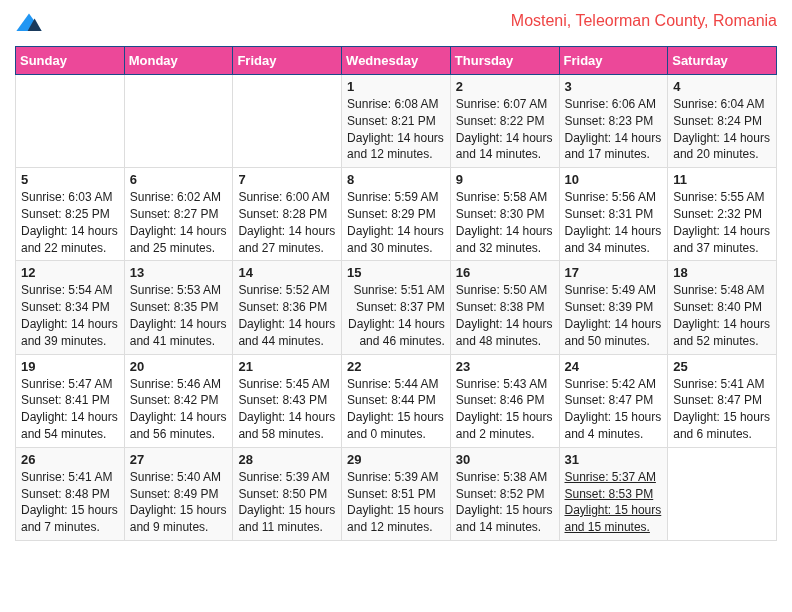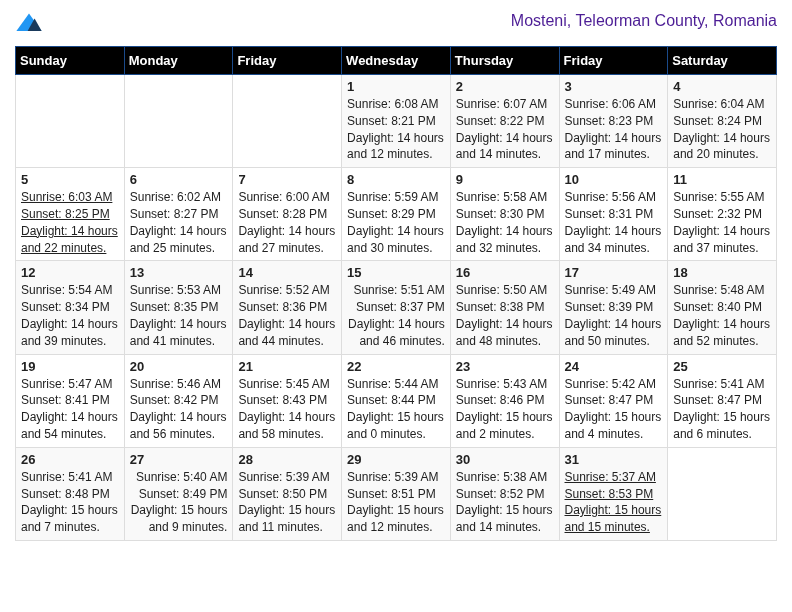--- a/index.html
+++ b/index.html
@@ -41,30 +41,30 @@
       text-align: right;
     }
     .cal-title {
       font-size: 36px;
       font-weight: bold;
       color: #1a3a5c;
       line-height: 1;
     }
     .cal-subtitle {
       font-size: 16px;
-      color: #4c1d95;
+      color: #ef4444;
       margin-top: 2px;
     }
     table {
       width: 100%;
       border-collapse: collapse;
       table-layout: fixed;
     }
     thead tr {
-      background: #000000;
+      background: #ec4899;
     }
     thead th {
       color: #fff;
       font-size: 13px;
       font-weight: bold;
       padding: 6px 4px;
       text-align: left;
       border: 1px solid #1a4a8a;
     }
     tbody tr {
@@ -154,21 +154,21 @@
           <span class="day-num">4</span>
           <div class="day-info" style="white-space: pre-line;">Sunrise: 6:04 AM
 Sunset: 8:24 PM
 Daylight: 14 hours
 and 20 minutes.</div>
         </td>
       </tr>
       <tr>
         <td>
           <span class="day-num">5</span>
-          <div class="day-info" style="white-space: pre-line; text-decoration: underline;">Sunrise: 6:03 AM
+          <div class="day-info" style="white-space: pre-line;">Sunrise: 6:03 AM
 Sunset: 8:25 PM
 Daylight: 14 hours
 and 22 minutes.</div>
         </td>
         <td>
           <span class="day-num">6</span>
           <div class="day-info" style="white-space: pre-line;">Sunrise: 6:02 AM
 Sunset: 8:27 PM
 Daylight: 14 hours
 and 25 minutes.</div>
@@ -314,21 +314,21 @@
       <tr>
         <td>
           <span class="day-num">26</span>
           <div class="day-info" style="white-space: pre-line;">Sunrise: 5:41 AM
 Sunset: 8:48 PM
 Daylight: 15 hours
 and 7 minutes.</div>
         </td>
         <td>
           <span class="day-num">27</span>
-          <div class="day-info" style="white-space: pre-line; text-align: right;">Sunrise: 5:40 AM
+          <div class="day-info" style="white-space: pre-line;">Sunrise: 5:40 AM
 Sunset: 8:49 PM
 Daylight: 15 hours
 and 9 minutes.</div>
         </td>
         <td>
           <span class="day-num">28</span>
           <div class="day-info" style="white-space: pre-line;">Sunrise: 5:39 AM
 Sunset: 8:50 PM
 Daylight: 15 hours
 and 11 minutes.</div>

